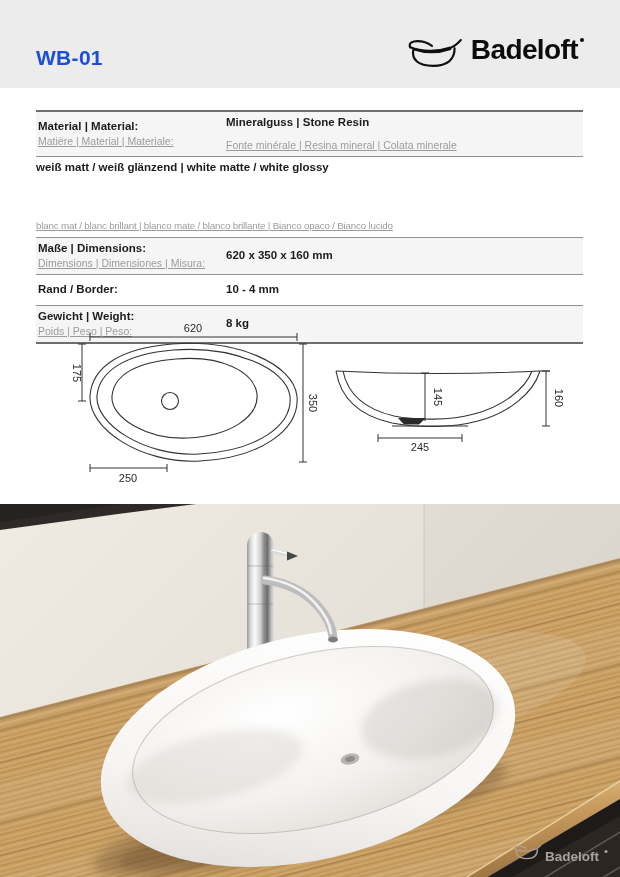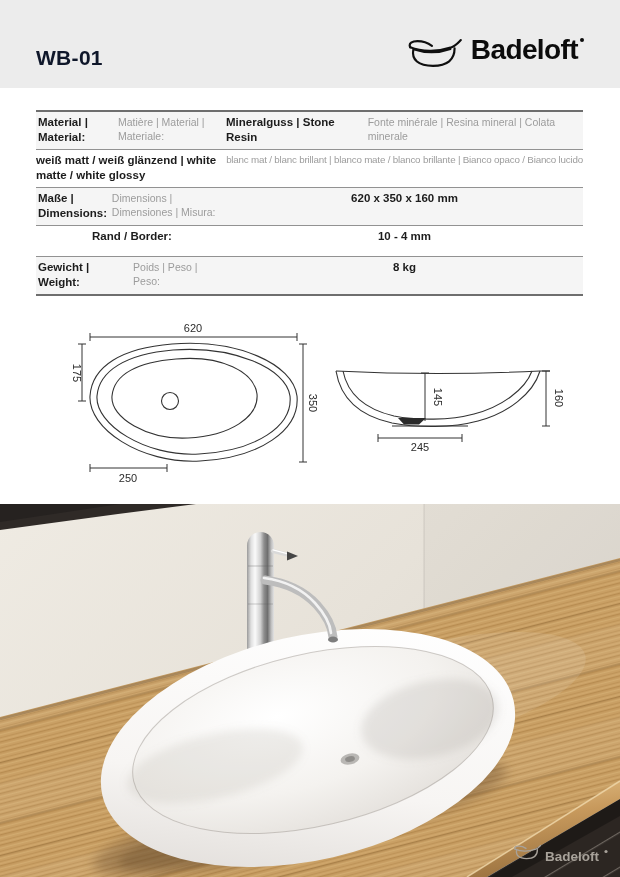--- a/index.html
+++ b/index.html
@@ -1,38 +1,38 @@
 <!DOCTYPE html>
 <html><head>
 <meta charset="utf-8">
 <style>
   html,body{margin:0;padding:0;background:#fff;}
   .page{position:relative;width:620px;height:877px;background:#ffffff;
         font-family:"Liberation Sans",sans-serif;overflow:hidden;}
 
   
   .band{position:absolute;left:0;top:0;width:620px;height:88px;background:#ececec;}
-  .model{position:absolute;left:36px;top:46px;font-size:21px;font-weight:bold;color:#0f172a;letter-spacing:.3px;}
+  .model{position:absolute;left:36px;top:46px;font-size:21px;font-weight:bold;color:#1d4ed8;letter-spacing:.3px;}
   .logo{position:absolute;right:36px;top:34px;display:flex;align-items:flex-start;}
   .logo svg{width:54px;height:33px;margin-top:3px;margin-right:9px;}
   .logo-text{font-size:28px;font-weight:bold;color:#0c0c0c;letter-spacing:-.6px;line-height:32px;}
   .logo-reg{width:4px;height:4px;background:#0c0c0c;border-radius:50%;margin-top:4px;margin-left:2px;}
 
   
   .spec-table{position:absolute;left:36px;top:110px;width:547px;
               border-top:2px solid #6e6e6e;border-bottom:2px solid #6e6e6e;}
   .spec-row{display:flex;border-bottom:1.5px solid #929292;min-height:30px;}
   .spec-row:last-child{border-bottom:none;justify-content:flex-end;}
   .spec-row.stripe{background:#f5f5f5;}
-  .cell{display:flex;flex-direction:row;justify-content:center;padding:3px 0 4px 0;}
+  .cell{display:flex;flex-direction:column;justify-content:center;padding:3px 0 4px 0;}
   .cell.label{width:188px;padding-left:2px;flex:none;}
   .cell.value{flex:1;min-width:0;gap:8px;}
   .primary{font-size:11.5px;line-height:15px;font-weight:bold;color:#1c1c1c;}
-  .secondary{font-size:10.5px;line-height:14px;color:#9c9c9c;}
-  .secondary.long{font-size:9.8px;letter-spacing:-.2px;white-space:nowrap;}
+  .secondary{font-size:10.5px;line-height:14px;color:#9c9c9c;text-decoration:underline;}
+  .secondary.long{font-size:9.8px;letter-spacing:-.2px;white-space:nowrap;margin-top:36px;}
   .cell.plain .primary{font-weight:bold;}
 
   
   .drawings{position:absolute;left:0;top:290px;width:620px;height:220px;}
   .photo{position:absolute;left:0;top:504px;width:620px;height:373px;display:block;}
   svg text{font-family:"Liberation Sans",sans-serif;font-size:11px;fill:#2b2b2b;}
   .wm-text{font-size:13.5px;font-weight:bold;fill:#a8a29a;}
 </style>
 </head>
 <body>

